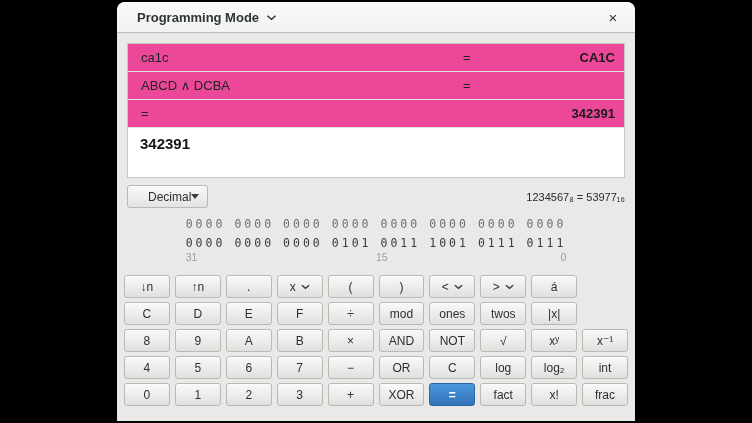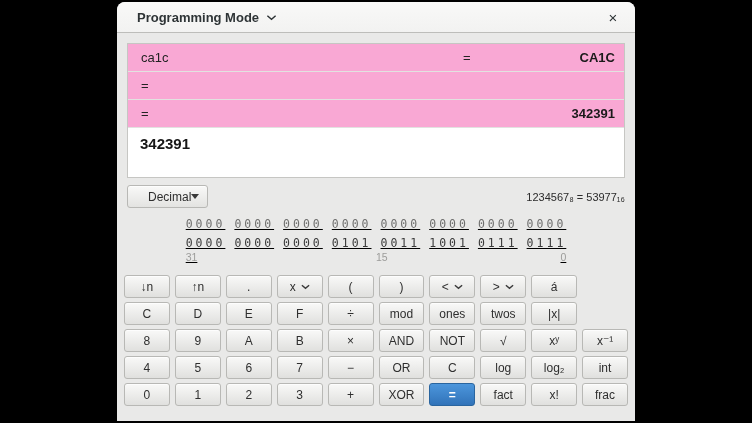--- a/index.html
+++ b/index.html
@@ -16,42 +16,42 @@
   .title-group { display:flex; align-items:center; gap:7px; cursor:default; }
   .title-group span { font-size:13px; font-weight:bold; color:#2e3436; }
   .close-btn { position:absolute; right:9px; top:0; height:31px; width:26px;
                border:none; background:transparent; font-size:15px; color:#2e3436;
                cursor:default; line-height:31px; text-align:center; }
 
   
   .display-box { margin:10px 10px 0; background:#fafaf9; border:1px solid #c6c6c3; }
   .history-row { height:28px; display:flex; align-items:center;
                  border-bottom:1px solid #e2e2e0; padding:0 9px 0 13px;
-                 font-size:13px; color:#232323; background:#f9a8d4; }
+                 font-size:13px; color:#232323; background:#ec4899; }
   .history-row .expr { flex:0 0 322px; white-space:nowrap; overflow:hidden; }
   .history-row .eq   { flex:0 0 24px; color:#232323; }
   .history-row .res  { flex:1; text-align:right; font-weight:bold; color:#1a1a1a; }
   .input-area { height:49px; background:#ffffff; padding:7px 12px;
                 font-size:15px; font-weight:bold; color:#161616; }
 
   
   .controls-row { display:flex; justify-content:space-between; align-items:center;
                   margin:7px 10px 0; height:23px; }
   .btnish { border:1px solid #b8b8b5; border-radius:3px;
             background:linear-gradient(#f9f9f8,#e3e3e1);
             box-shadow:inset 0 1px rgba(255,255,255,.65); color:#2f2f2f; }
   .base-btn { width:81px; height:23px; display:flex; align-items:center;
               justify-content:space-between; padding:0 9px 0 20px; font-size:12px; }
   .tri { width:0; height:0; border-left:4px solid transparent;
          border-right:4px solid transparent; border-top:5px solid #3a3a3a; }
   .conv { font-size:11px; color:#2b2b2b; }
 
   
   .bit-panel { margin-top:9px; display:flex; flex-direction:column; align-items:center; }
-  .bit-row { width:max-content; margin-bottom:5px;text-decoration:underline; }
+  .bit-row { width:max-content; margin-bottom:5px; }
   .bit-groups { display:flex; gap:9px; font-family:"DejaVu Sans Mono",monospace;
                 font-size:11.5px; }
   .bit-group { letter-spacing:3px; cursor:default; }
   .bit-row.upper .bit-group { color:#6f6f6e; }
   .bit-row.lower .bit-group { color:#3a3a3a; }
   .bit-labels { position:relative; height:14px; font-size:10.5px; color:#9c9c9a;
                 display:flex; justify-content:space-between; margin-top:1px; }
   .bit-labels .mid { position:absolute; left:50%; top:0; }
 
   
@@ -86,20 +86,21 @@
   </div>
 
   <div class="display-box">
     <div id="history-list">
         <div class="history-row">
           <span class="expr">ca1c</span>
           <span class="eq">=</span>
           <span class="res">CA1C</span>
         </div>
         <div class="history-row">
+          <span class="expr">ABCD ∧ DCBA</span>
           <span class="eq">=</span>
         </div>
         <div class="history-row">
           <span class="eq">=</span>
           <span class="res">342391</span>
         </div>
       </div>
     <div class="input-area">
       <span>342391</span>
     </div>

